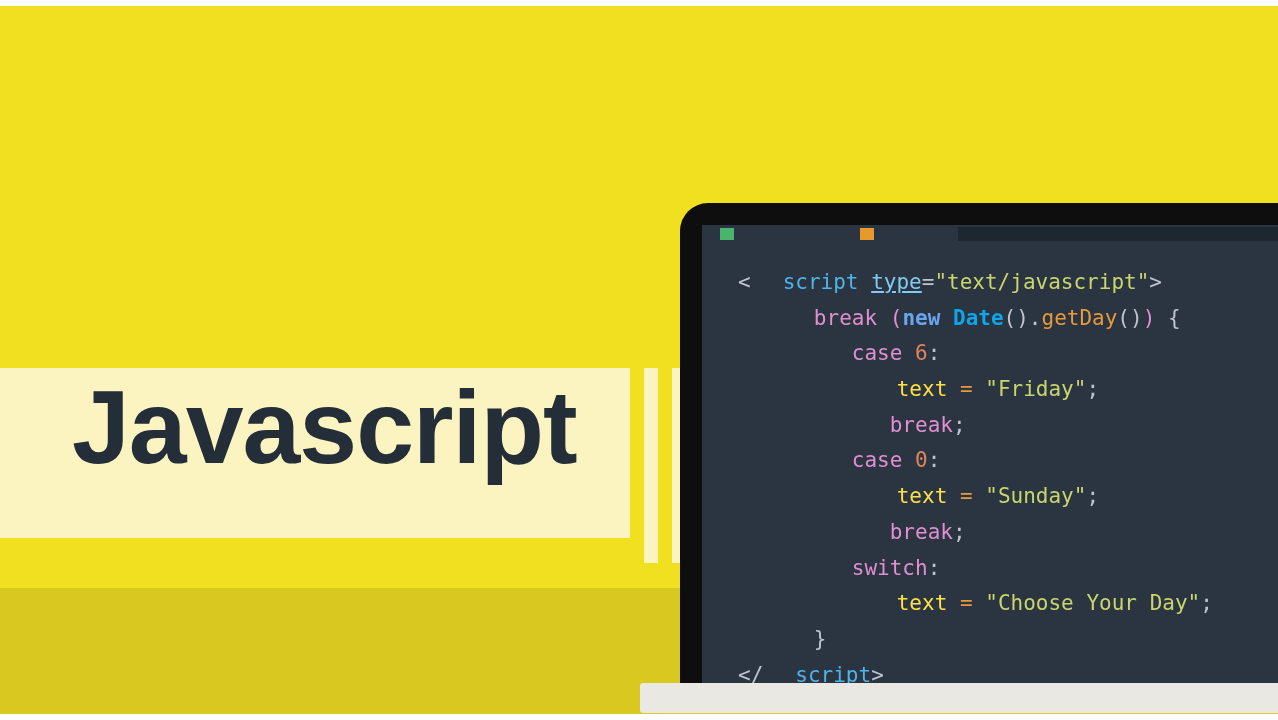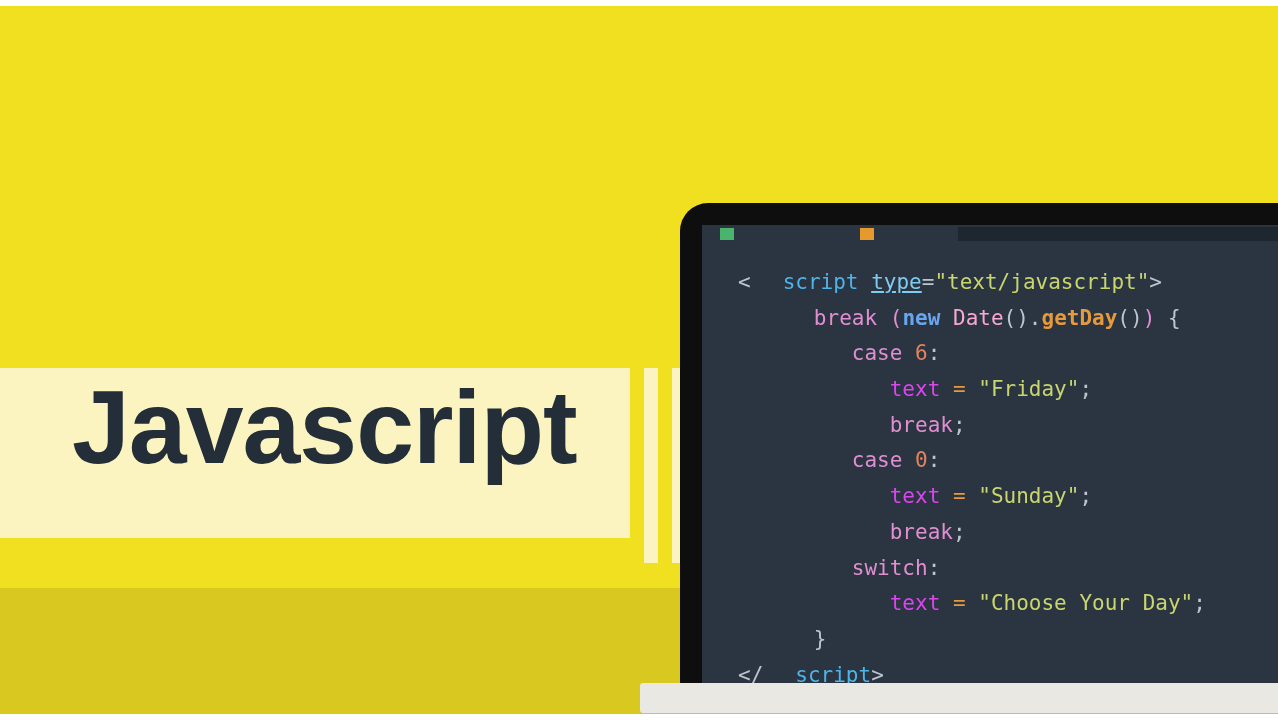--- a/index.html
+++ b/index.html
@@ -116,24 +116,24 @@
     color: #cfd3da;
     padding: 22px 0 0 36px;
     white-space: pre;
   }
   .c-tag    { color: #4fb3e8; margin-left: 32px; }
   .c-attr   { color: #7fcbf1; text-decoration: underline; }
   .c-str    { color: #c9d66d; }
   .c-kw     { color: #e08fd0; }
   .c-par    { color: #e08fd0; }
   .c-new    { color: #6aa6f0; font-weight: bold; }
-  .c-class  { color: #f9a8d4; }
-  .c-method { color: #e79a3c; font-weight: bold; }
+  .c-class  { color: #0ea5e9; font-weight: bold; }
+  .c-method { color: #e79a3c; }
   .c-num    { color: #e0845e; }
-  .c-var    { color: #d946ef; }
+  .c-var    { color: #fde047; margin-left: 7px; }
   .c-eq     { color: #e79a3c; }
   .c-punc   { color: #bfc5cf; }
 </style>
 </head>
 <body>
 
 <div class="bg"></div>
 <div class="shadow-band"></div>
 
 <div class="title-band">

